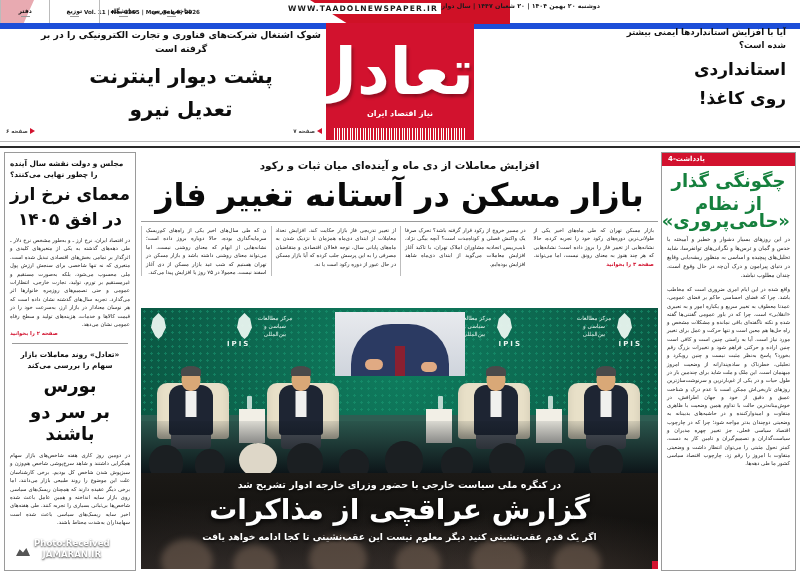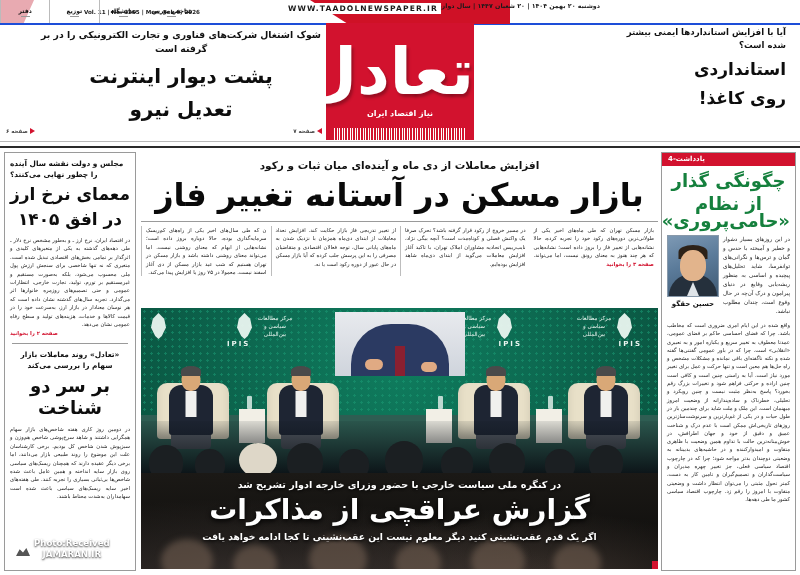--- a/index.html
+++ b/index.html
@@ -4,21 +4,21 @@
 <style>
   html,body{margin:0;padding:0;background:#8a8a8a;}
   body{font-family:"DejaVu Sans","Liberation Sans",sans-serif;}
   #page{
     position:relative;width:800px;height:575px;overflow:hidden;
     background:#ffffff;direction:rtl;
   }
   
   .topbar{
     position:absolute;top:0;left:0;width:800px;height:23px;
-    background:#ffffff;border-bottom:2px solid #1d4ed8;
+    background:#ffffff;border-bottom:6px solid #1d4ed8;
   }
   .topbar-dateline{
     position:absolute;top:2px;right:200px;
     font-size:6.3px;font-weight:bold;color:#1a1a1a;letter-spacing:0;
     white-space:nowrap;direction:rtl;
   }
   .topbar-vol{
     position:absolute;top:9px;right:600px;
     font-size:5.6px;font-weight:bold;color:#1a1a1a;
     white-space:nowrap;direction:ltr;
@@ -433,48 +433,40 @@
       <div class="cl-head">معمای نرخ ارز</div>
       <div class="cl-head">در افق ۱۴۰۵</div>
       <div class="cl-body">در اقتصاد ایران، نرخ ارز ـ و به‌طور مشخص نرخ دلار ـ طی دهه‌های گذشته به یکی از متغیرهای کلیدی و اثرگذار بر تمامی بخش‌های اقتصادی تبدیل شده است. متغیری که نه تنها شاخصی برای سنجش ارزش پول ملی محسوب می‌شود، بلکه به‌صورت مستقیم و غیرمستقیم بر تورم، تولید، تجارت خارجی، انتظارات عمومی و حتی تصمیم‌های روزمره خانوارها اثر می‌گذارد. تجربه سال‌های گذشته نشان داده است که هر نوسان معنادار در بازار ارز، به‌سرعت خود را در قیمت کالاها و خدمات، هزینه‌های تولید و سطح رفاه عمومی نشان می‌دهد.</div>
       <div class="cl-body" style="text-align:left;margin-top:1px;">
         <span class="cl-ref">صفحه ۲ را بخوانید</span>
       </div>
 
       <div class="cl-divider"></div>
 
       <div class="cl-kicker2">«تعادل» روند معاملات بازار سهام را بررسی می‌کند</div>
-      <div class="cl-head2">بر سر دو شناخت</div>
+      <div class="cl-head2">بورس</div>
+      <div class="cl-head2">بر سر دو باشند</div>
       <div class="cl-body">در دومین روز کاری هفته شاخص‌های بازار سهام همگرایی داشتند و شاهد سرخ‌پوشی شاخص هم‌وزن و سبزپوش شدن شاخص کل بودیم. برخی کارشناسان علت این موضوع را روند طبیعی بازار می‌دانند، اما برخی دیگر عقیده دارند که همچنان ریسک‌های سیاسی روی بازار سایه انداخته و همین عامل باعث شده شاخص‌ها بی‌ثباتی بسیاری را تجربه کنند. طی هفته‌های اخیر سایه ریسک‌های سیاسی باعث شده است سهامداران به‌شدت محتاط باشند.</div>
     </div>
 
     <div class="ll-photo">
       <div class="wm-logo"></div>
       <div class="watermark">
         <div>Photo:Received</div>
         <div>JAMARAN.IR</div>
       </div>
     </div>
   </div>
 
   <div class="col-right">
     <div class="cr-badge">یادداشت-4</div>
     <div class="cr-head">چگونگی گذار</div>
     <div class="cr-head">از نظام «حامی‌پروری»!</div>
 
     <div class="cr-authorbox">
-      <div class="cr-authorcol">
-        <div class="cr-photo">
-          <span class="body"></span>
-          <span class="hair"></span>
-          <span class="face"></span>
-          <span class="shirt"></span>
-        </div>
-        <div class="cr-authorname">حسین حقگو</div>
-      </div>
       <div class="cr-lead">در این روزهای بسیار دشوار و خطیر و آمیخته با حدس و گمان و ترس‌ها و نگرانی‌های توانفرسا، شاید تحلیل‌های پیچیده و اساسی به منظور ریشه‌یابی وقایع در دنیای پیرامون و درک آن‌چه در حال وقوع است، چندان مطلوب نباشد.</div>
     </div>
 
     <div class="cr-body">واقع شده در این ایام امری ضروری است که مخاطب باشد. چرا که فضای احساسی حاکم بر فضای عمومی، عمدتا معطوف به تغییر سریع و یکباره امور و به تعبیری «انقلابی» است. چرا که در باور عمومی گفتنی‌ها گفته شده و نکته ناگفته‌ای باقی نمانده و مشکلات مشخص و راه حل‌ها هم معین است و تنها حرکت و عمل برای تغییر مورد نیاز است. آیا به راستی چنین است و کافی است چنین اراده و حرکتی فراهم شود و تغییرات بزرگ رقم بخورد؟ پاسخ به‌نظر مثبت نیست و چنین رویکرد و تحلیلی، خطرناک و ساده‌پندارانه از وضعیت امروز میهنمان است. این ملک و ملت شاید برای چندمین بار در طول حیات و در یکی از غم‌بارترین و سرنوشت‌سازترین روزهای تاریخی‌اش ممکن است با عدم درک و شناخت عمیق و دقیق از خود و جهان اطرافش، در خوش‌بینانه‌ترین حالت با تداوم همین وضعیت با ظاهری متفاوت و امیدوارکننده و در حاشیه‌های بدبینانه به وضعیتی دوچندان بدتر مواجه شود؛ چرا که در چارچوب اقتصاد سیاسی فعلی، جز تغییر چهره مدیران و سیاست‌گذاران و تصمیم‌گیران و تامین کار به دست، کمتر تحول مثبتی را می‌توان انتظار داشت و وضعیتی متفاوت با امروز را رقم زد. چارچوب اقتصاد سیاسی کشور ما طی دهه‌ها.</div>
   </div>
 
   <div class="center">
     <div class="main-kicker">افزایش معاملات از دی ماه و آینده‌ای میان ثبات و رکود</div>
     <div class="main-head">بازار مسکن در آستانه تغییر فاز</div>
 

